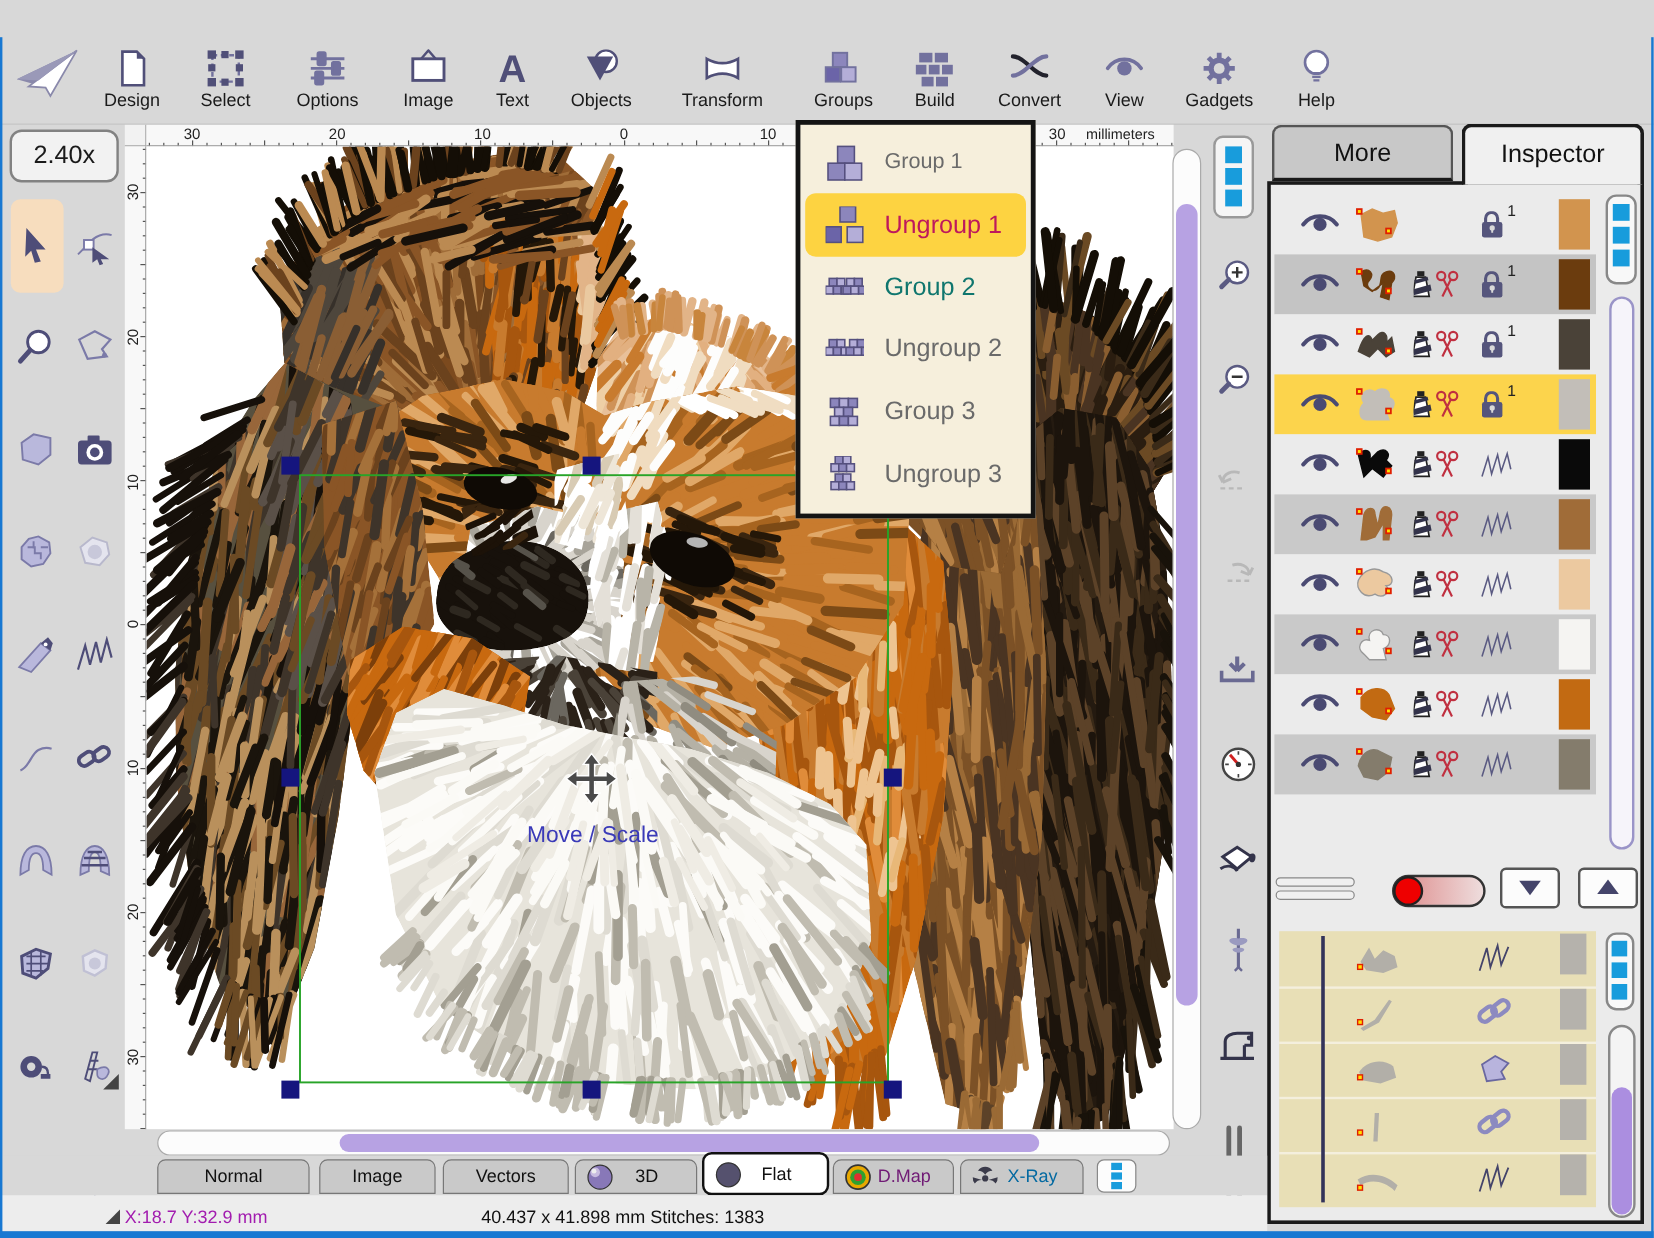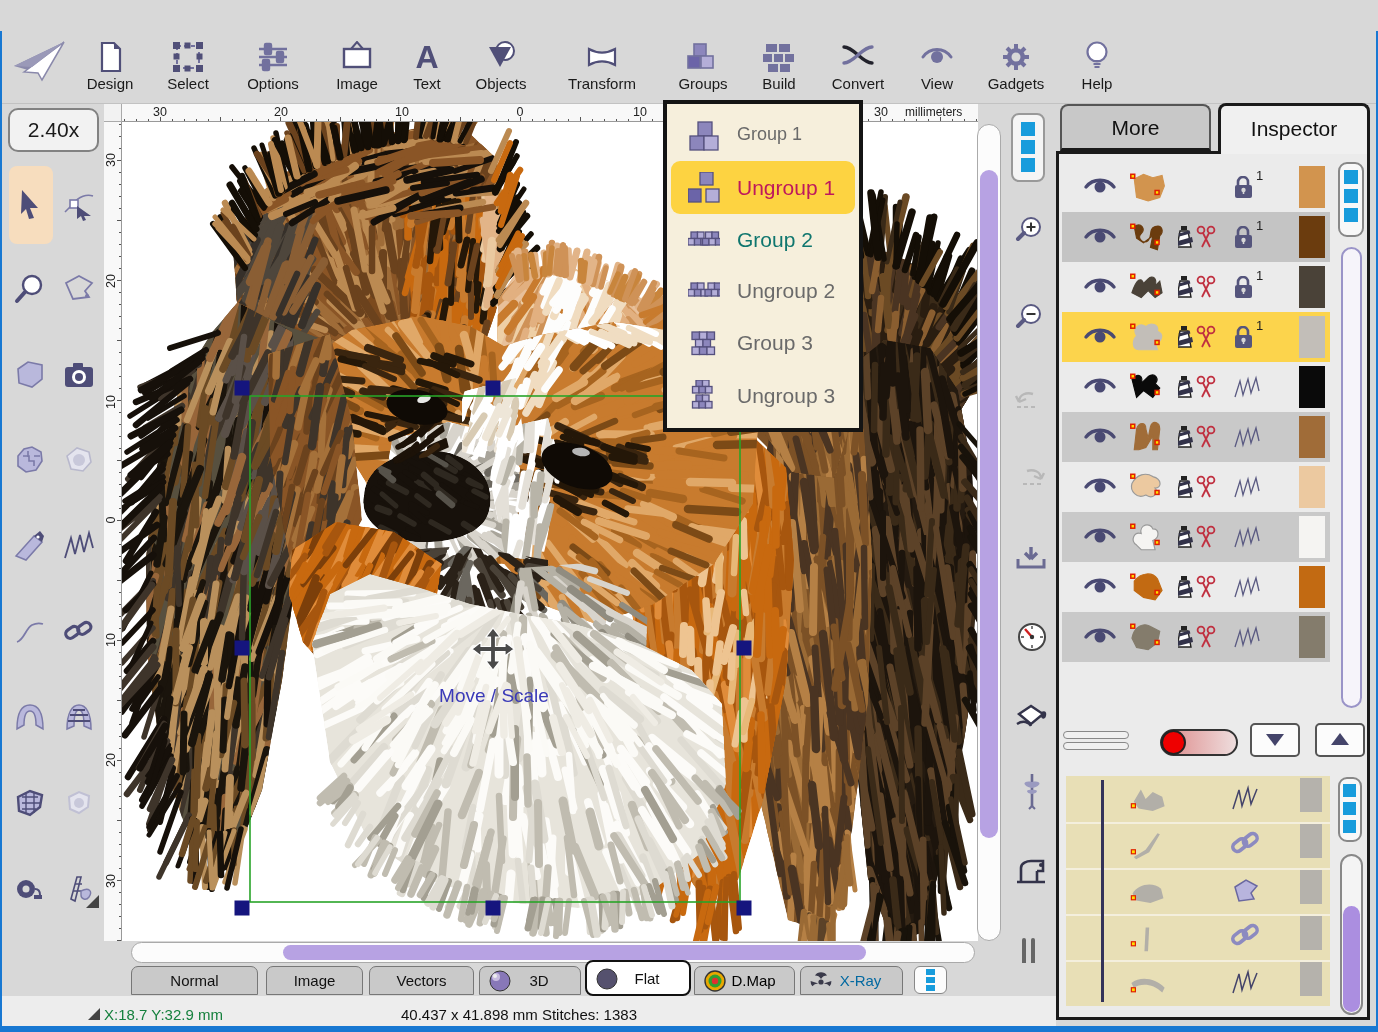--- a/index.html
+++ b/index.html
@@ -1706,36 +1706,36 @@
 <div class="abs" style="left:369px;top:966px;width:105px;height:29px;background:#c9c9c9;border:1.5px solid #777;border-radius:7px 7px 0 0;font-size:15px;color:#111;text-align:center;line-height:27px">Vectors</div>
 <div class="abs" style="left:479px;top:966px;width:102px;height:29px;background:#c9c9c9;border:1.5px solid #777;border-radius:7px 7px 0 0;font-size:15px;color:#111;text-align:center;line-height:27px;padding-left:18px"><svg style="position:absolute;left:8px;top:2px" width="24" height="24" viewBox="0 0 24 24">
         <circle cx="12" cy="12" r="10" fill="#8878b8"></circle>
         <circle cx="12" cy="12" r="10" fill="none" stroke="#333" stroke-width="1"></circle>
         <circle cx="8" cy="8" r="4" fill="#c8bce0"></circle>
         <circle cx="7" cy="7" r="2" fill="#eee"></circle>
       </svg>3D</div>
 <div class="abs" style="left:585px;top:960px;width:106px;height:36px;background:#fff;border:2.5px solid #111;border-radius:8px;font-size:15px;color:#111;text-align:center;line-height:33px;padding-left:18px"><svg style="position:absolute;left:8px;top:5px" width="24" height="24" viewBox="0 0 24 24">
         <circle cx="12" cy="12" r="10" fill="#55516e" stroke="#333" stroke-width="1"></circle>
       </svg>Flat</div>
-<div class="abs" style="left:694px;top:966px;width:101px;height:29px;background:#c9c9c9;border:1.5px solid #777;border-radius:7px 7px 0 0;font-size:15px;color:#000000;text-align:center;line-height:27px;padding-left:18px"><svg style="position:absolute;left:8px;top:2px" width="24" height="24" viewBox="0 0 24 24">
+<div class="abs" style="left:694px;top:966px;width:101px;height:29px;background:#c9c9c9;border:1.5px solid #777;border-radius:7px 7px 0 0;font-size:15px;color:#701a75;text-align:center;line-height:27px;padding-left:18px"><svg style="position:absolute;left:8px;top:2px" width="24" height="24" viewBox="0 0 24 24">
         <circle cx="12" cy="12" r="10" fill="#e8a800" stroke="#333" stroke-width="1.4"></circle>
         <circle cx="12" cy="12" r="6.5" fill="#30a030"></circle>
         <circle cx="12" cy="12" r="3.2" fill="#e03030"></circle>
       </svg>D.Map</div>
 <div class="abs" style="left:800px;top:966px;width:103px;height:29px;background:#c9c9c9;border:1.5px solid #777;border-radius:7px 7px 0 0;font-size:15px;color:#0369a1;text-align:center;line-height:27px;padding-left:18px"><svg style="position:absolute;left:8px;top:2px" width="24" height="24" viewBox="0 0 24 24">
         <g fill="#3a3a4a">
           <circle cx="12" cy="13" r="2.6"></circle>
           <path d="M12 10 a7 7 0 0 0 -6 -3.4 a 7 7 0 0 1 12 0 a7 7 0 0 0 -6 3.4z"></path>
           <path d="M9.5 14.5 a7 7 0 0 0 -6.4 2 a7 7 0 0 1 -1 -5.4 z" transform="rotate(-8 9 15)"></path>
           <path d="M14.5 14.5 a7 7 0 0 1 6.4 2 a7 7 0 0 0 1 -5.4 z" transform="rotate(8 15 15)"></path>
         </g>
       </svg>X-Ray</div>
 <div class="abs" style="left:914px;top:966px;width:33px;height:28px;background:#fcfcfc;border:1.5px solid #888;border-radius:6px"></div>
 <div class="abs" style="left:926px;top:969px;width:9px;height:6px;background:#189cdc"></div>
 <div class="abs" style="left:926px;top:977px;width:9px;height:6px;background:#189cdc"></div>
 <div class="abs" style="left:926px;top:985px;width:9px;height:6px;background:#189cdc"></div>
 <div class="abs" style="left:0;top:996px;width:1056px;height:30px;background:#ededed"></div>
 <div class="abs" style="left:88px;top:1008px;width:0;height:0;border-left:12px solid transparent;border-bottom:12px solid #444"></div>
-<div class="abs" style="left:104px;top:1006px;font-size:15px;color:#15803d">X:18.7 Y:32.9 mm</div>
+<div class="abs" style="left:104px;top:1006px;font-size:15px;color:#a21caf">X:18.7 Y:32.9 mm</div>
 <div class="abs" style="left:401px;top:1006px;font-size:15px;color:#111">40.437 x 41.898 mm Stitches: 1383</div>
 <div class="abs" style="left:0;top:1026px;width:1378px;height:6px;background:#1878d2"></div>
 <div class="abs" style="left:0;top:31px;width:2px;height:1001px;background:#1878d2"></div>
 <div class="abs" style="left:1376px;top:31px;width:2px;height:1001px;background:#1878d2"></div>
 </div>
 </body></html>

